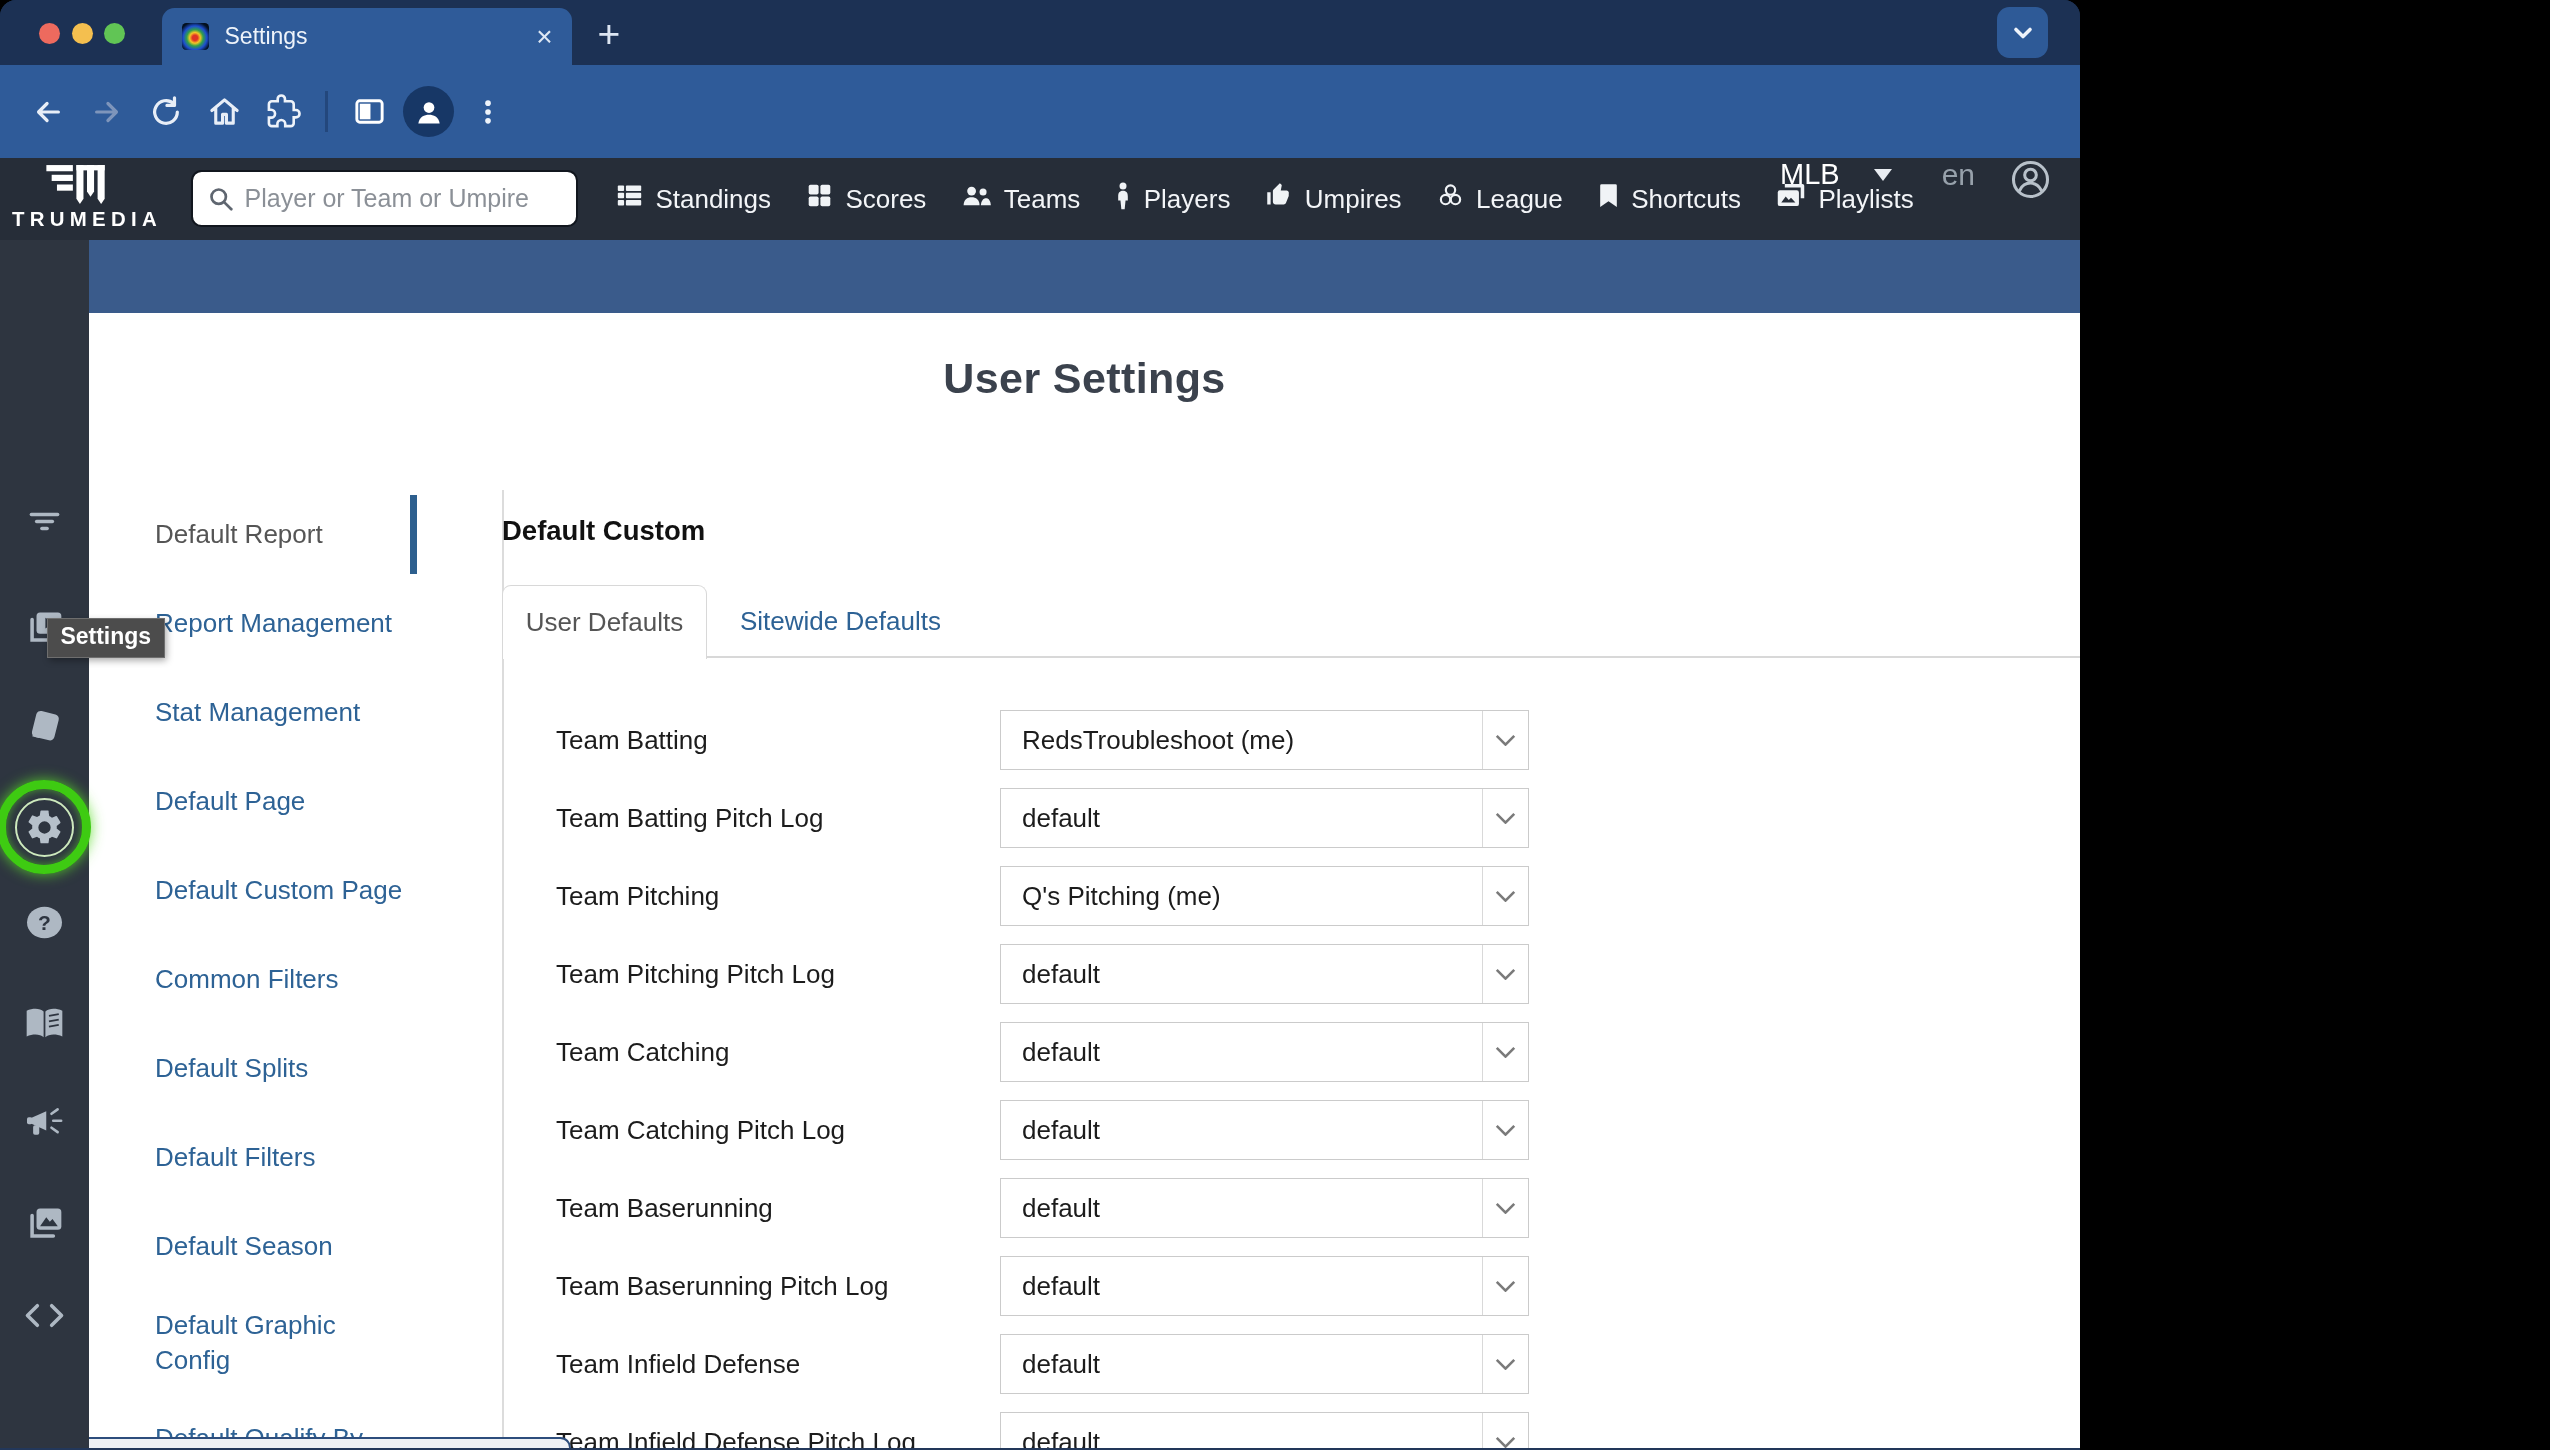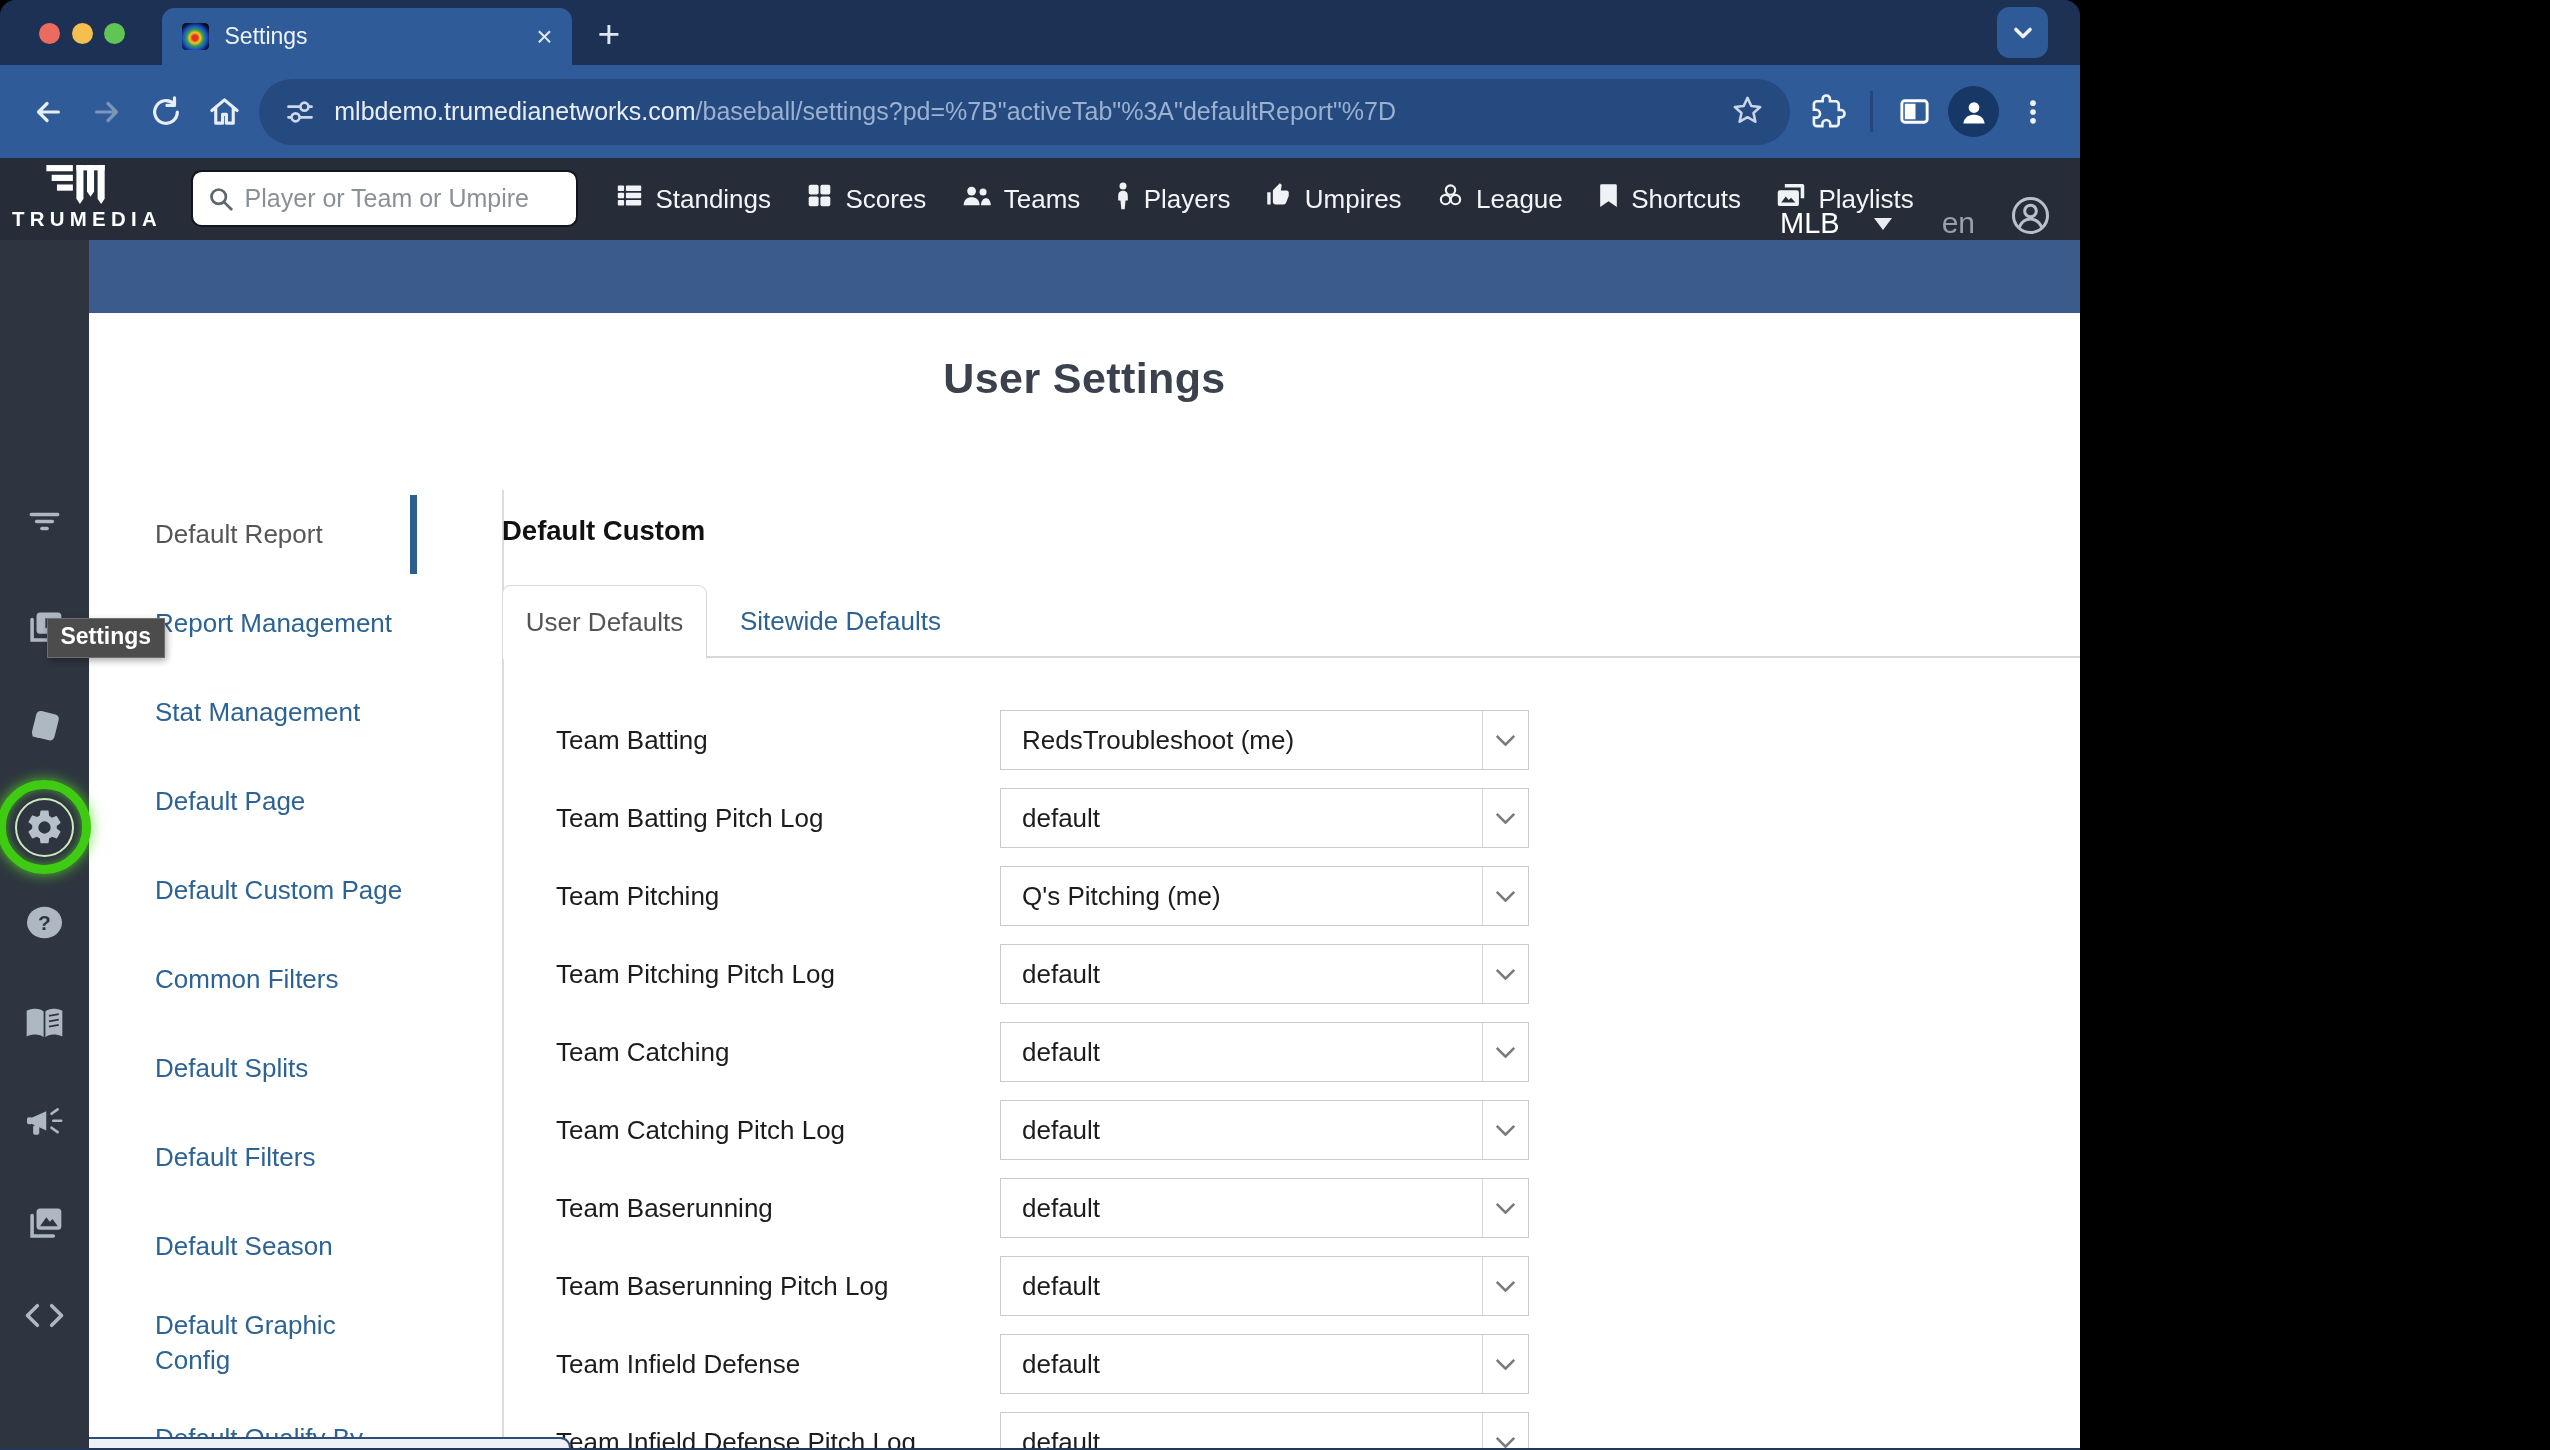--- a/index.html
+++ b/index.html
@@ -30,21 +30,21 @@
 
   
   .app-header { position:absolute; left:0; top:158px; right:0; height:82px; background:#262d38; }
   .logo { position:absolute; left:7px; top:5.3px; width:160px; display:flex; flex-direction:column; align-items:center; }
   .logo-text { color:#fff; font-size:20.4px; font-weight:bold; letter-spacing:5.3px; margin-top:1.8px; }
   .app-search { position:absolute; left:191px; top:11.5px; width:387px; height:57px; background:#fff; border:2.7px solid #11161e; border-radius:10.6px; display:flex; align-items:center; padding:16px 14px; }
   .app-search input { border:0; outline:none; font-size:25px; margin-left:10.6px; width:301px; color:#333; font-family:"Liberation Sans", sans-serif; background:transparent; }
   .app-search input::placeholder { color:#8b9097; }
   .main-nav { position:absolute; left:616px; top:0; height:82px; display:flex; align-items:center; gap:35px; }
   .nav-item { display:flex; align-items:center; gap:12.4px; color:#f3f5f8; font-size:26px; cursor:default; }
-  .hdr-right { position:absolute; right:28px; top:0; height:82px; display:flex; align-items:flex-end; }
+  .hdr-right { position:absolute; right:28px; top:0; height:82px; display:flex; align-items:flex-start; }
   .league-sel { display:flex; align-items:center; gap:34px; color:#fff; font-size:29px; }
   .caret-down { width:0; height:0; border-left:9.8px solid transparent; border-right:9.8px solid transparent; border-top:12.4px solid #e9edf2; }
   .lang { color:#97a1ab; font-size:30px; margin:0 34px 0 50px; }
 
   
   .subheader { position:absolute; left:89px; top:240px; right:0; height:73px; background:#3a5b8b; }
 
   
   .siderail { position:absolute; left:0; top:240px; width:89px; bottom:0; background:#2e3540; }
   .rail-icon { position:absolute; left:0; width:89px; display:flex; justify-content:center; color:#aeb8c3; }
@@ -116,33 +116,20 @@
     <div class="tb-btn">
       <svg width="34" height="34" viewBox="0 0 36 36">
           <path d="M30 18 a12 12 0 1 1 -4-9" stroke="#e8eef7" stroke-width="3.4" fill="none" stroke-linecap="round"></path>
           <path d="M27 3 v8 h-8" stroke="#e8eef7" stroke-width="3.4" fill="none" stroke-linecap="round" stroke-linejoin="round"></path>
         </svg>
     </div>
     <div class="tb-btn">
       <svg width="35" height="35" viewBox="0 0 36 36">
           <path d="M5 17 L18 6 L31 17 M9 14.5 V30 h7 v-9 h4 v9 h7 V14.5" stroke="#e8eef7" stroke-width="3.2" fill="none" stroke-linecap="round" stroke-linejoin="round"></path>
         </svg>
-    </div>
-    <div class="url-pill">
-      <svg width="32" height="32" viewBox="0 0 36 36">
-          <path d="M5 12 H31 M5 24 H31" stroke="#cdd8ea" stroke-width="3" stroke-linecap="round"></path>
-          <circle cx="23" cy="12" r="4.5" fill="#254a80" stroke="#cdd8ea" stroke-width="3"></circle>
-          <circle cx="13" cy="24" r="4.5" fill="#254a80" stroke="#cdd8ea" stroke-width="3"></circle>
-        </svg>
-      <span class="url-text"><span class="url-host">mlbdemo.trumedianetworks.com</span><span class="url-path">/baseball/settings?pd=%7B"activeTab"%3A"defaultReport"%7D</span></span>
-      <span class="pill-star">
-        <svg width="35" height="35" viewBox="0 0 36 36">
-            <path d="M18 5 l3.9 8.4 9.1 1 -6.8 6.2 1.9 9 -8.1 -4.7 -8.1 4.7 1.9 -9 -6.8 -6.2 9.1 -1 z" stroke="#c9d5e8" stroke-width="2.6" fill="none" stroke-linejoin="round"></path>
-          </svg>
-      </span>
     </div>
     <div class="tb-btn">
       <svg width="35" height="35" viewBox="0 0 24 24">
           <path d="M20.5 11H19V7a2 2 0 0 0-2-2h-4V3.5a2.5 2.5 0 0 0-5 0V5H4a2 2 0 0 0-2 2v3.8h1.5a2.7 2.7 0 0 1 0 5.4H2V20a2 2 0 0 0 2 2h3.8v-1.5a2.7 2.7 0 0 1 5.4 0V22H17a2 2 0 0 0 2-2v-4h1.5a2.5 2.5 0 0 0 0-5z" fill="none" stroke="#eef3fa" stroke-width="1.8"></path>
         </svg>
     </div>
     <div class="tb-divider"></div>
     <div class="tb-btn">
       <svg width="35" height="35" viewBox="0 0 36 36">
           <rect x="5" y="7" width="26" height="22" rx="3" fill="none" stroke="#ffffff" stroke-width="3"></rect>

